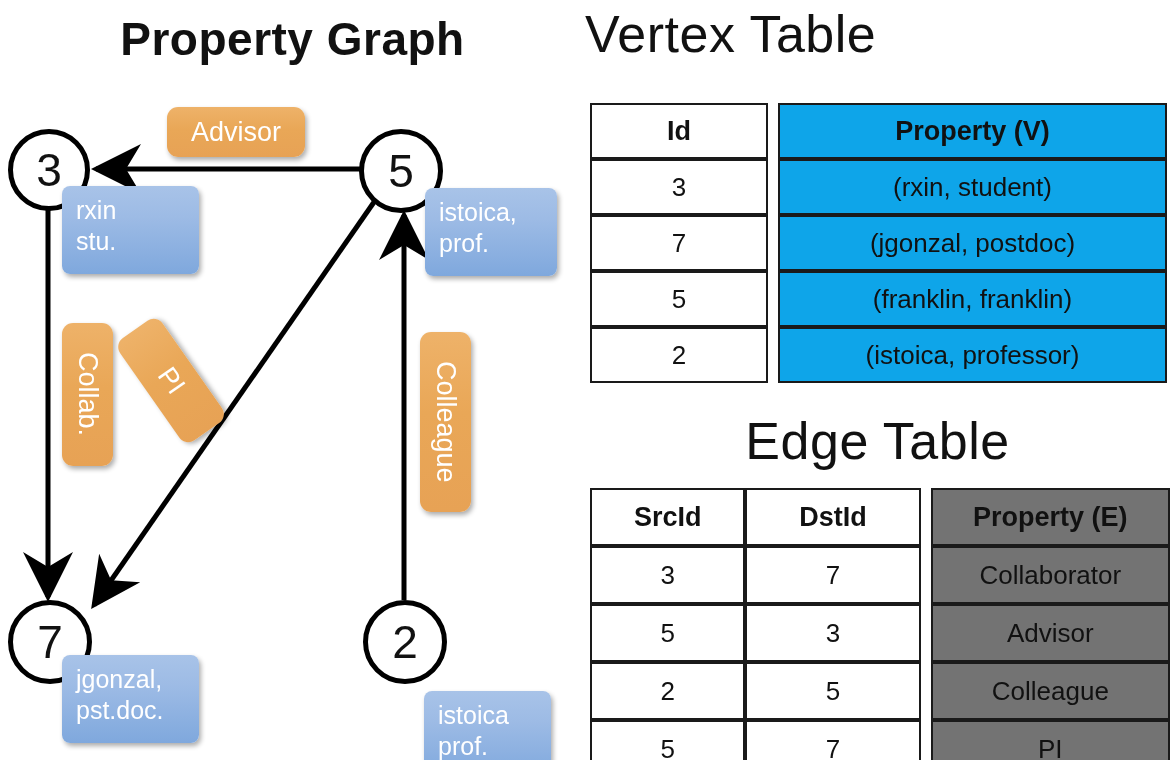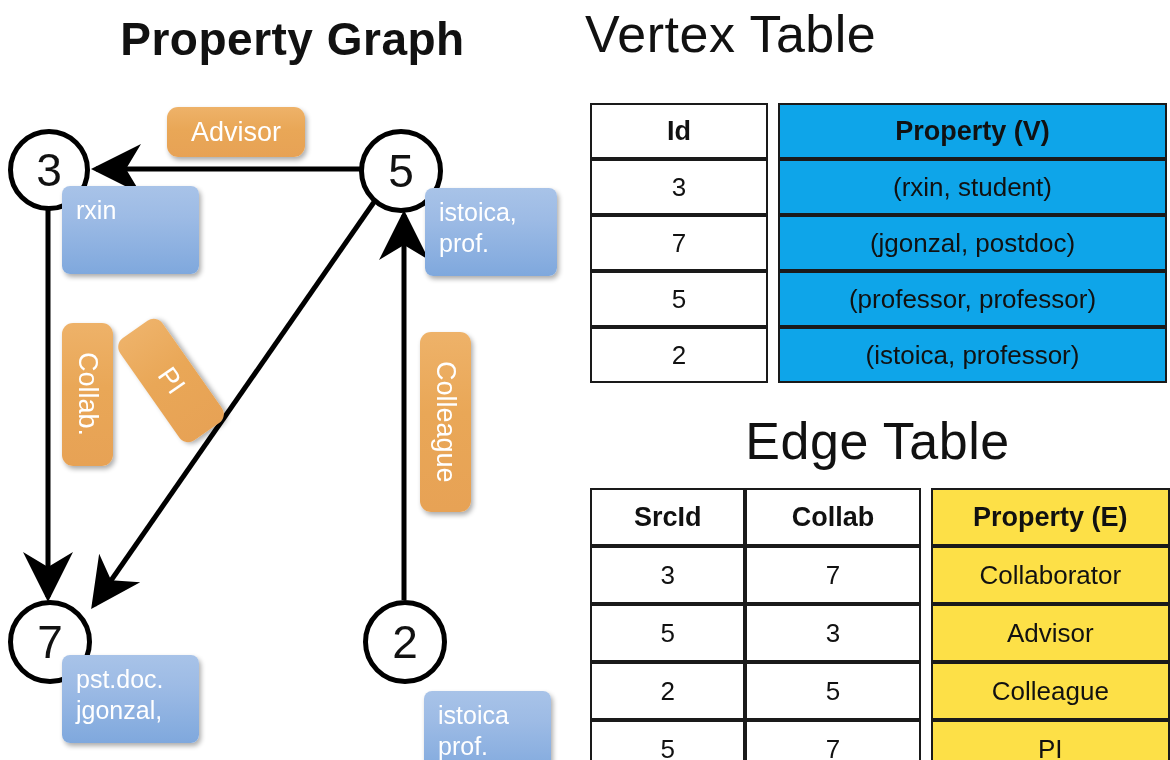--- a/index.html
+++ b/index.html
@@ -70,21 +70,21 @@
     text-align:center;
     font-size:26px;
     font-weight:300;
     color:#111;
     font-family:"Liberation Sans","DejaVu Sans",sans-serif;
     padding:1px;
   }
   .tbl td.hd{font-weight:bold;font-size:27px;}
   .gap{border:none !important;background:#fff;width:8px;padding:0;}
   .v-prop{background:#0ea5e9;}
-  .e-prop{background:#fde047;}
+  .e-prop{background:#737373;}
 
   #vertex-table{left:590px;top:103px;}
   #vertex-table td{height:50px;}
   #vertex-table td.idcol{width:172px;}
   #vertex-table td.pcol{width:383px;}
 
   #edge-table{left:590px;top:488px;}
   #edge-table td{height:52px;margin-top:16px;}
   #edge-table td.src{width:150px;}
   #edge-table td.dst{width:170px;}
@@ -123,28 +123,29 @@
   </div>
   <div class="node" style="left:8px;top:600px;width:84px;height:84px;">
     <span>7</span>
   </div>
   <div class="node" style="left:363px;top:600px;width:84px;height:84px;">
     <span>2</span>
   </div>
 
   <div class="prop-box" style="left:62px;top:186px;width:137px;height:88px;">
     <div>rxin</div>
+    <div>stu.</div>
   </div>
   <div class="prop-box" style="left:425px;top:188px;width:132px;height:88px;">
     <div>istoica,</div>
     <div>prof.</div>
   </div>
   <div class="prop-box" style="left:62px;top:655px;width:137px;height:88px;">
+    <div>jgonzal,</div>
     <div>pst.doc.</div>
-    <div>jgonzal,</div>
   </div>
   <div class="prop-box" style="left:424px;top:657px;width:127px;height:86px;margin-top:34px;">
     <div>istoica</div>
     <div>prof.</div>
   </div>
 
   <div class="edge-label" style="left:167px;top:107px;width:138px;height:50px;">
     <span>Advisor</span>
   </div>
 
@@ -174,35 +175,35 @@
       <td class="pcol v-prop">(rxin, student)</td>
     </tr>
     <tr>
       <td class="idcol">7</td>
       <td class="gap"></td>
       <td class="pcol v-prop">(jgonzal, postdoc)</td>
     </tr>
     <tr>
       <td class="idcol">5</td>
       <td class="gap"></td>
-      <td class="pcol v-prop">(professor, professor)</td>
+      <td class="pcol v-prop">(franklin, franklin)</td>
     </tr>
     <tr>
       <td class="idcol">2</td>
       <td class="gap"></td>
       <td class="pcol v-prop">(istoica, professor)</td>
     </tr>
   </tbody>
 </table>
 
 <table class="tbl" id="edge-table">
   <tbody>
     <tr>
       <td class="src hd">SrcId</td>
-      <td class="dst hd">Collab</td>
+      <td class="dst hd">DstId</td>
       <td class="gap"></td>
       <td class="ep hd e-prop">Property (E)</td>
     </tr>
     <tr>
       <td class="src">3</td>
       <td class="dst">7</td>
       <td class="gap"></td>
       <td class="ep e-prop">Collaborator</td>
     </tr>
     <tr>

